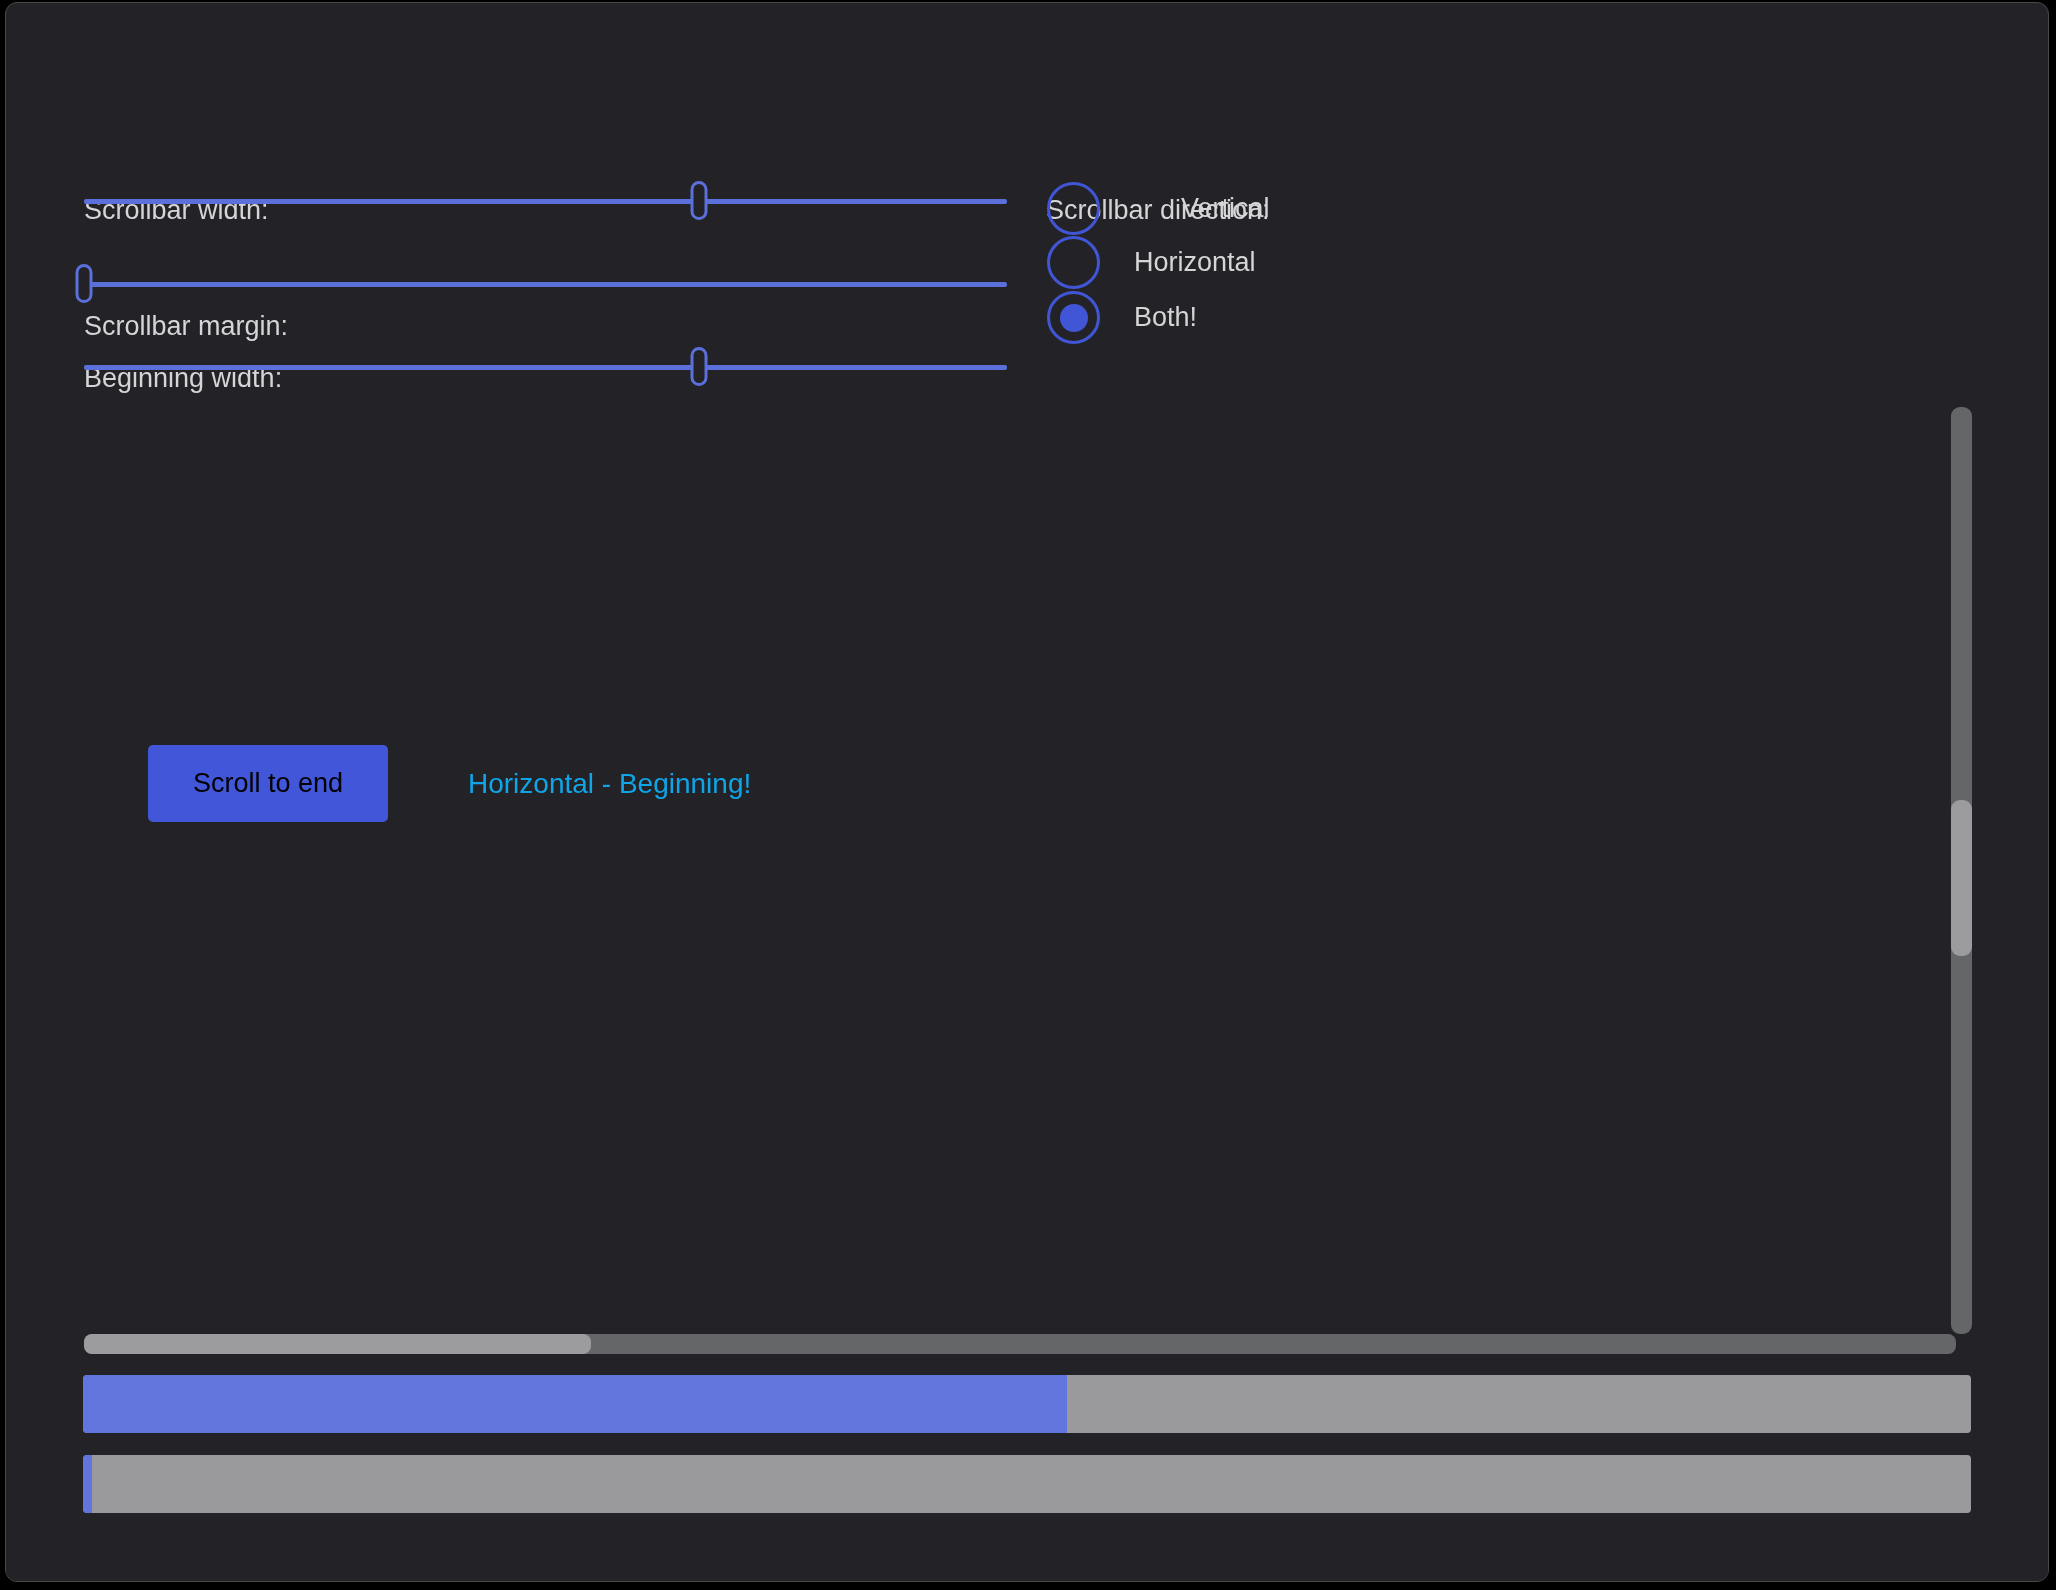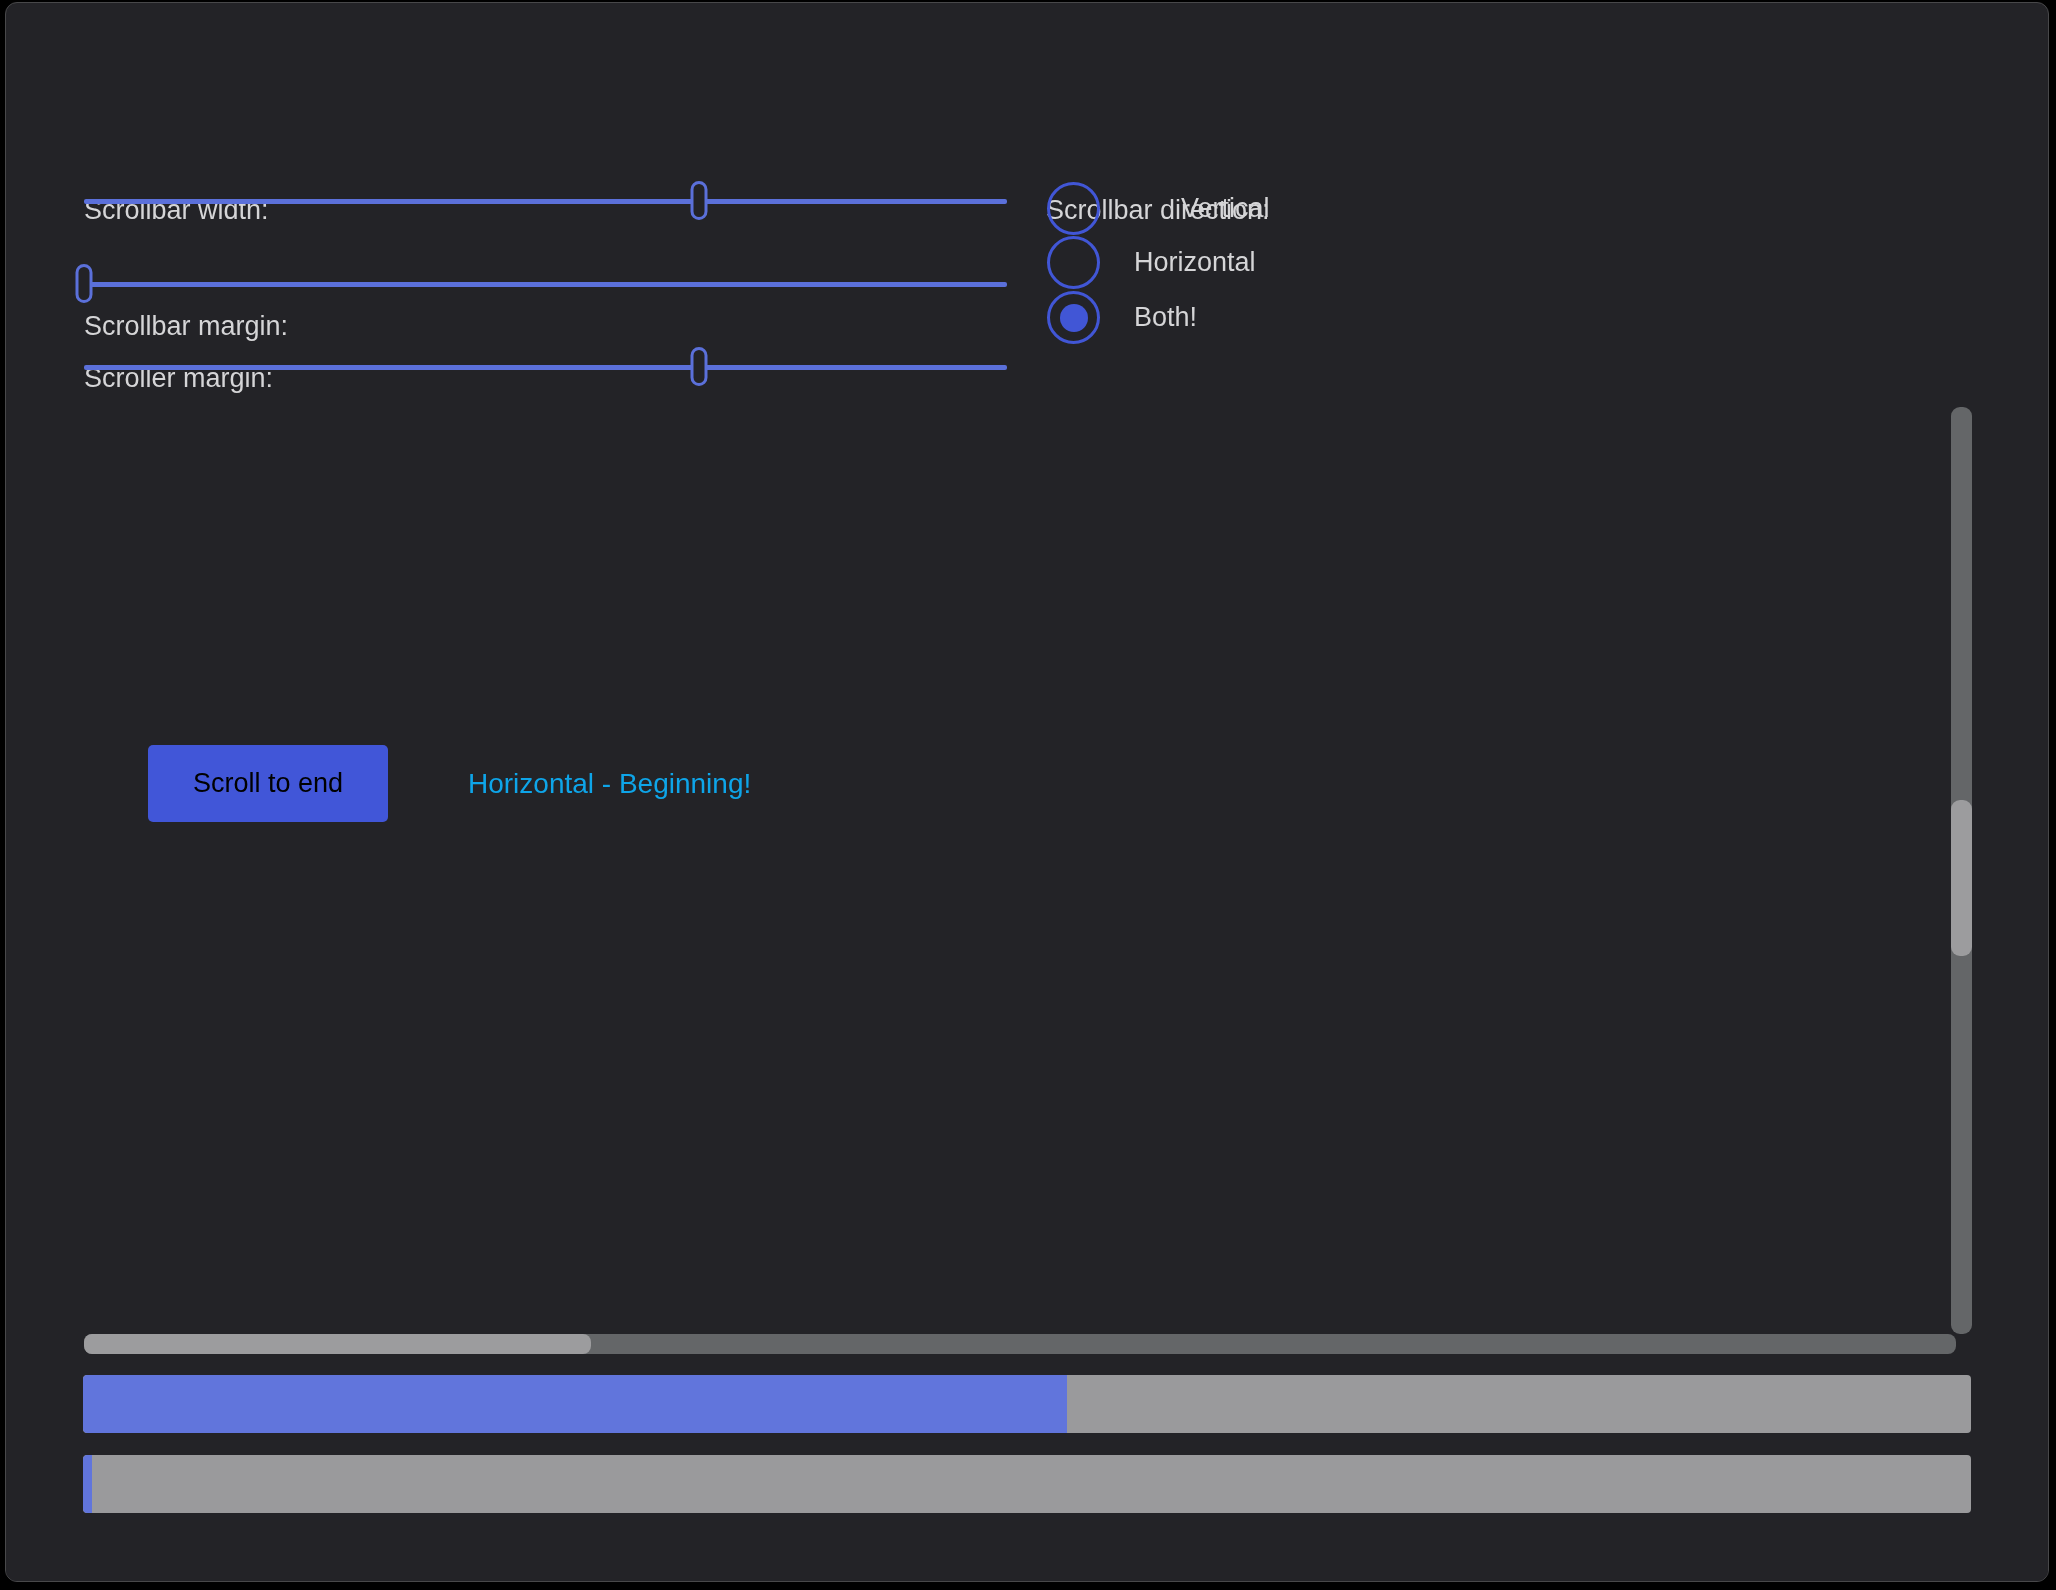--- a/index.html
+++ b/index.html
@@ -114,21 +114,21 @@
 </style>
 </head>
 <body>
 
 <div class="window">
 
   <div class="content">
 
     <div class="lbl lbl-slider-width">Scrollbar width:</div>
     <div class="lbl lbl-slider-margin">Scrollbar margin:</div>
-    <div class="lbl lbl-scroller-width">Scroller margin:</div>
+    <div class="lbl lbl-scroller-width">Beginning width:</div>
 
     <div class="slider slider-1">
       <div class="track"></div>
       <div class="handle" style="left: 66.6%;"></div>
     </div>
     <div class="slider slider-2">
       <div class="track"></div>
       <div class="handle" style="left: 0%;"></div>
     </div>
     <div class="slider slider-3">

